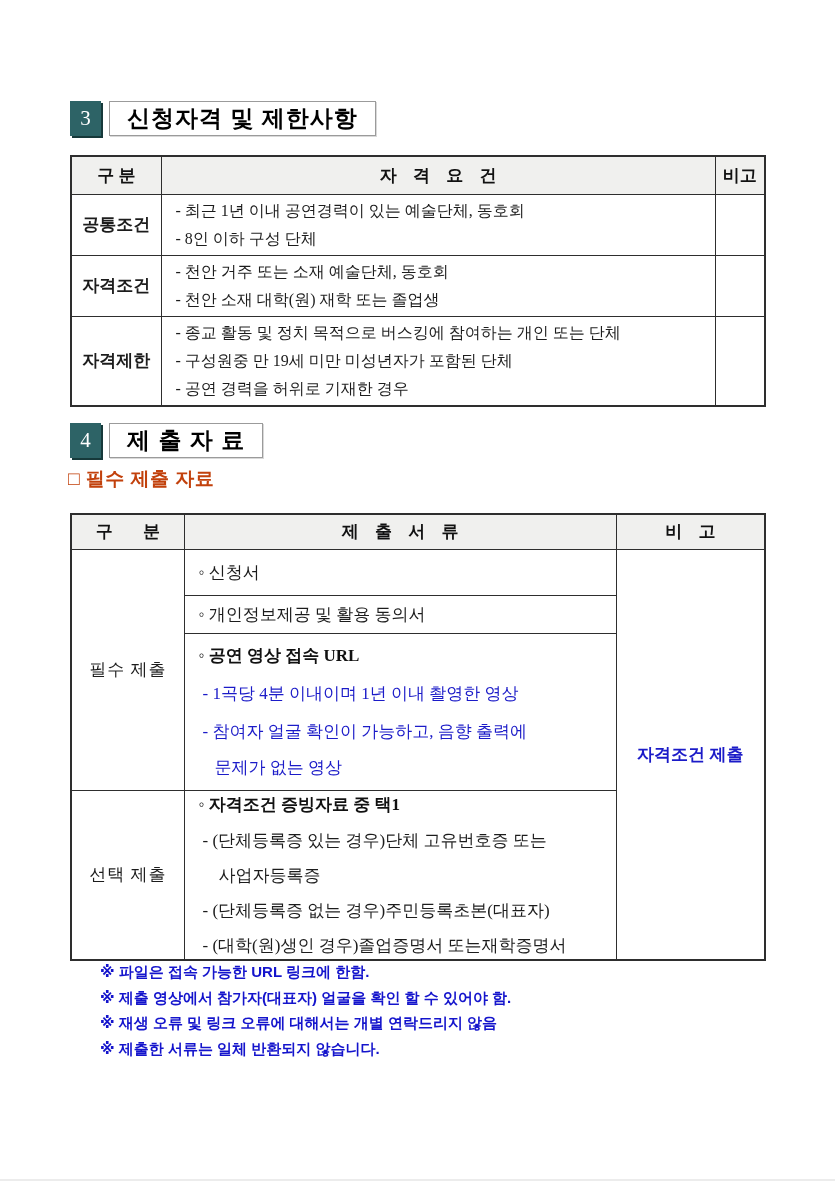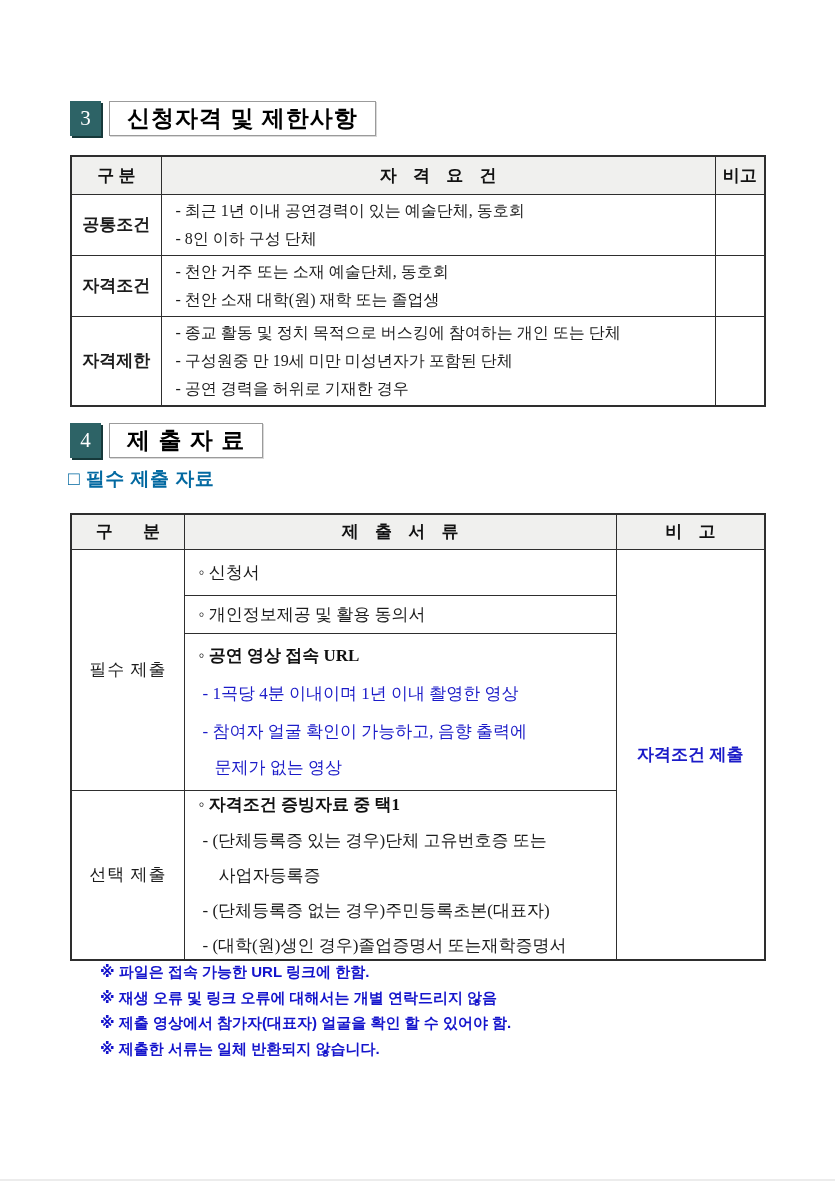--- a/index.html
+++ b/index.html
@@ -40,21 +40,21 @@
   .doc-line{white-space:nowrap;font-size:17px;}
   .doc-bold{font-weight:bold;color:#111;}
   .blue{color:#1b1bc8;}
   .note-cell{
     text-align:center;font-family:"Liberation Sans","DejaVu Sans",sans-serif;
     font-weight:bold;font-size:17px;padding:0;
   }
   
   .subtitle{
     position:absolute;left:68px;font-family:"Liberation Sans","DejaVu Sans",sans-serif;
-    font-weight:bold;font-size:19px;color:#0369a1;letter-spacing:0.5px;white-space:nowrap;
+    font-weight:bold;font-size:19px;color:#c2410c;letter-spacing:0.5px;white-space:nowrap;
   }
   
   .footnotes{position:absolute;left:100px;font-family:"Liberation Sans","DejaVu Sans",sans-serif;}
   .footnote-line{
     color:#1414cc;font-weight:bold;font-size:15px;line-height:25.5px;white-space:nowrap;
   }
   .bottom-edge{position:absolute;left:0;bottom:0;width:835px;height:2px;background:#ececec;}
 </style>
 </head>
 <body>
@@ -153,19 +153,19 @@
         <div class="doc-line" style="margin-bottom:12px;padding-left:20px;">사업자등록증</div>
         <div class="doc-line" style="margin-bottom:12px;padding-left:4px;">- (단체등록증 없는 경우)주민등록초본(대표자)</div>
         <div class="doc-line" style="padding-left:4px;">- (대학(원)생인 경우)졸업증명서 또는재학증명서</div>
       </td>
     </tr>
   </tbody>
     </table>
 
   <div class="footnotes" style="top:959px;">
     <div class="footnote-line">※ 파일은 접속 가능한 URL 링크에 한함.</div>
+    <div class="footnote-line">※ 제출 영상에서 참가자(대표자) 얼굴을 확인 할 수 있어야 함.</div>
     <div class="footnote-line">※ 재생 오류 및 링크 오류에 대해서는 개별 연락드리지 않음</div>
-    <div class="footnote-line">※ 제출 영상에서 참가자(대표자) 얼굴을 확인 할 수 있어야 함.</div>
     <div class="footnote-line">※ 제출한 서류는 일체 반환되지 않습니다.</div>
   </div>
 
   <div class="bottom-edge"></div>
 </div>
 
 </body></html>

